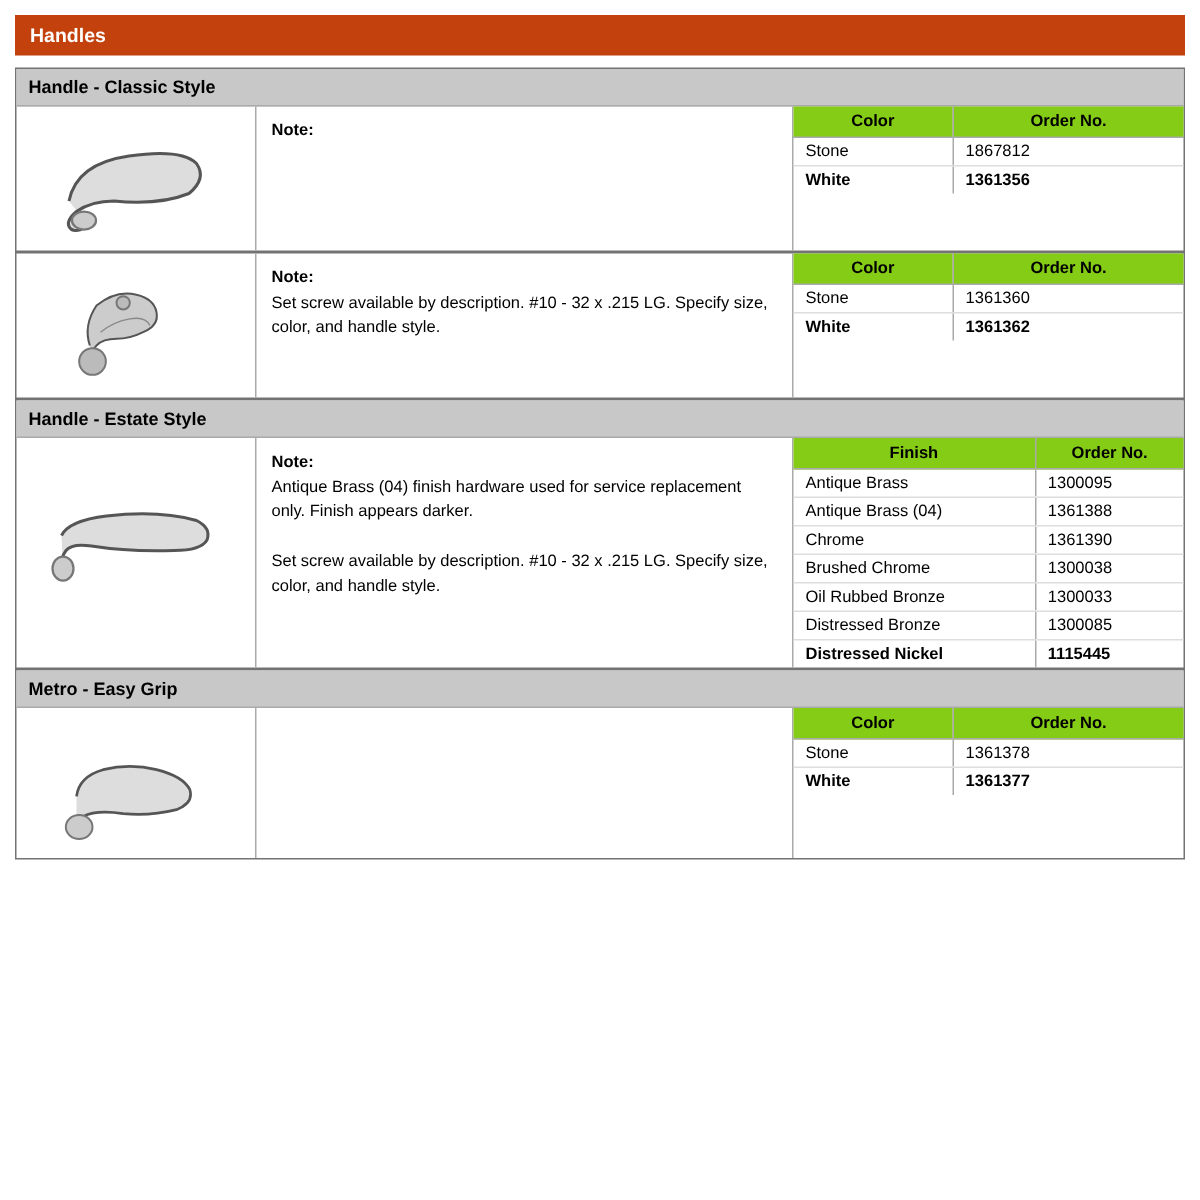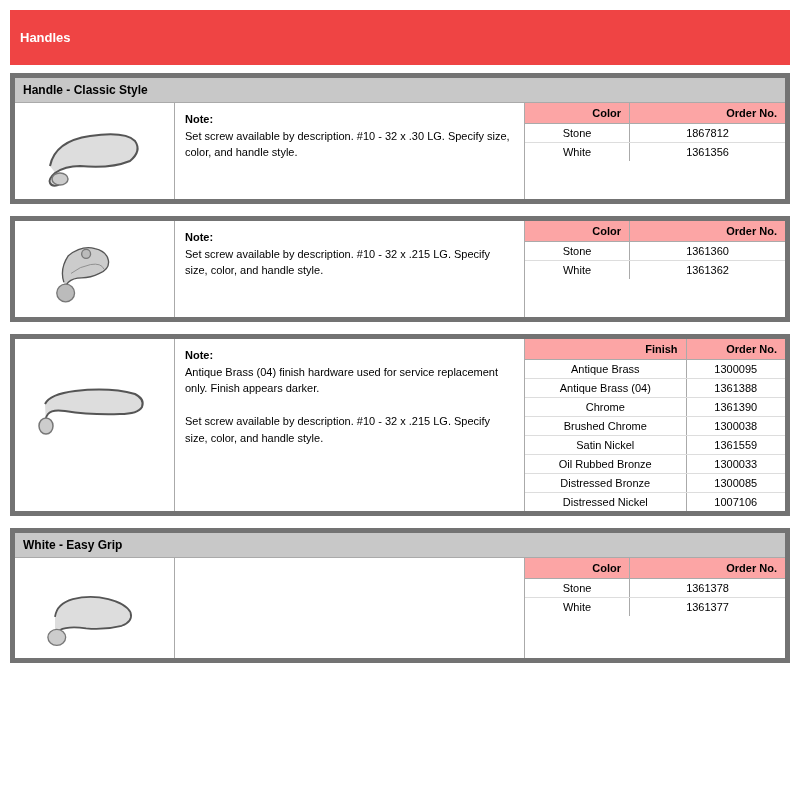--- a/index.html
+++ b/index.html
@@ -12,32 +12,31 @@
       min-height: 800px;
     }
 
     .page-wrapper {
       padding: 10px;
       background: #fff;
     }
 
     
     .main-header {
-      background: #ef4444;
+      background: #c2410c;
       color: #fff;
-      padding: 20px 10px;
+      padding: 6px 10px;
       font-size: 13px;
       font-weight: bold;
       margin-bottom: 8px;
     }
 
     
     .section {
-      border: 5px solid #737373;
-      margin-bottom: 12px;
+      border: 1px solid #737373;
     }
 
     .section-header {
       background: #c8c8c8;
       padding: 5px 8px;
       font-weight: bold;
       font-size: 12px;
       border-bottom: 1px solid #aaa;
     }
 
@@ -78,41 +77,41 @@
       width: 100%;
       border-collapse: collapse;
       font-size: 11px;
     }
 
     .data-table th {
       font-weight: bold;
       border-bottom: 1px solid #aaa;
       border-left: 1px solid #aaa;
       padding: 4px 8px;
-      background: #fca5a5;
-      text-align: right;
+      background: #84cc16;
+      text-align: center;
     }
 
     .data-table th:first-child {
       border-left: none;
     }
 
     .data-table td {
       border-bottom: 1px solid #ddd;
       border-left: 1px solid #aaa;
       padding: 3px 8px;
-      text-align: center;
     }
 
     .data-table td:first-child {
       border-left: none;
     }
 
     .data-table tr:last-child td {
       border-bottom: none;
+      font-weight: bold;
     }
 
     
     .handle-svg {
       width: 130px;
       height: 80px;
     }
 
   </style>
 </head>
@@ -134,21 +133,20 @@
 
           <g stroke="#555" stroke-width="1.5" fill="none">
 
             <path d="M20 55 Q25 30 60 25 Q95 20 105 30 Q112 40 100 50 Q80 58 50 55 Q35 55 25 62 Q18 68 20 72 Q22 76 28 74 Q32 72 30 68" stroke="#555" stroke-width="2" fill="#ddd"></path>
             <ellipse cx="30" cy="68" rx="8" ry="6" fill="#ccc" stroke="#777" stroke-width="1.5"></ellipse>
           </g>
         </svg>
       </div>
       <div class="note-cell">
         <span class="note-title">Note:</span><br>
-        <span>Set screw available by description. #10 - 32 x .30 LG. Specify size, color, and handle style.</span>
       </div>
       <div class="table-cell">
         <table class="data-table">
           <thead>
             <tr>
               <th>Color</th>
               <th>Order No.</th>
             </tr>
           </thead>
           <tbody id="tbody-classic">
@@ -201,20 +199,23 @@
                 <td>White</td>
                 <td>1361362</td>
               </tr>
             </tbody>
         </table>
       </div>
     </div>
   </div>
 
   <div class="section">
+    <div class="section-header">
+      <span>Handle - Estate Style</span>
+    </div>
     <div class="section-body">
       <div class="image-cell" style="align-items: flex-start; padding-top: 20px;">
         <svg class="handle-svg" viewBox="0 0 130 80">
           <g stroke="#555" stroke-width="1.5" fill="none">
 
             <path d="M15 45 Q20 35 45 32 Q80 28 105 35 Q115 40 112 48 Q108 55 90 55 Q60 56 35 52 Q22 50 18 55 Q14 60 16 67" stroke="#555" fill="#ddd" stroke-width="2"></path>
             <ellipse cx="16" cy="67" rx="7" ry="8" fill="#ccc" stroke="#777" stroke-width="1.5"></ellipse>
           </g>
         </svg>
       </div>
@@ -241,44 +242,40 @@
               </tr>
               <tr>
                 <td>Chrome</td>
                 <td>1361390</td>
               </tr>
               <tr>
                 <td>Brushed Chrome</td>
                 <td>1300038</td>
               </tr>
               <tr>
-                <td>Satin Nickel</td>
-                <td>1361559</td>
-              </tr>
-              <tr>
                 <td>Oil Rubbed Bronze</td>
                 <td>1300033</td>
               </tr>
               <tr>
                 <td>Distressed Bronze</td>
                 <td>1300085</td>
               </tr>
               <tr>
                 <td>Distressed Nickel</td>
-                <td>1007106</td>
+                <td>1115445</td>
               </tr>
             </tbody>
         </table>
       </div>
     </div>
   </div>
 
   <div class="section">
     <div class="section-header">
-      <span>White - Easy Grip</span>
+      <span>Metro - Easy Grip</span>
     </div>
     <div class="section-body">
       <div class="image-cell" style="min-height: 100px;">
         <svg class="handle-svg" viewBox="0 0 130 90">
           <g stroke="#555" stroke-width="1.5" fill="none">
 
             <path d="M20 55 Q22 40 40 35 Q60 30 80 35 Q100 40 105 50 Q108 60 95 65 Q75 70 55 68 Q35 65 25 70 Q18 74 20 80" stroke="#555" fill="#ddd" stroke-width="2"></path>
             <ellipse cx="22" cy="78" rx="10" ry="9" fill="#ccc" stroke="#777" stroke-width="1.5"></ellipse>
           </g>
         </svg>

